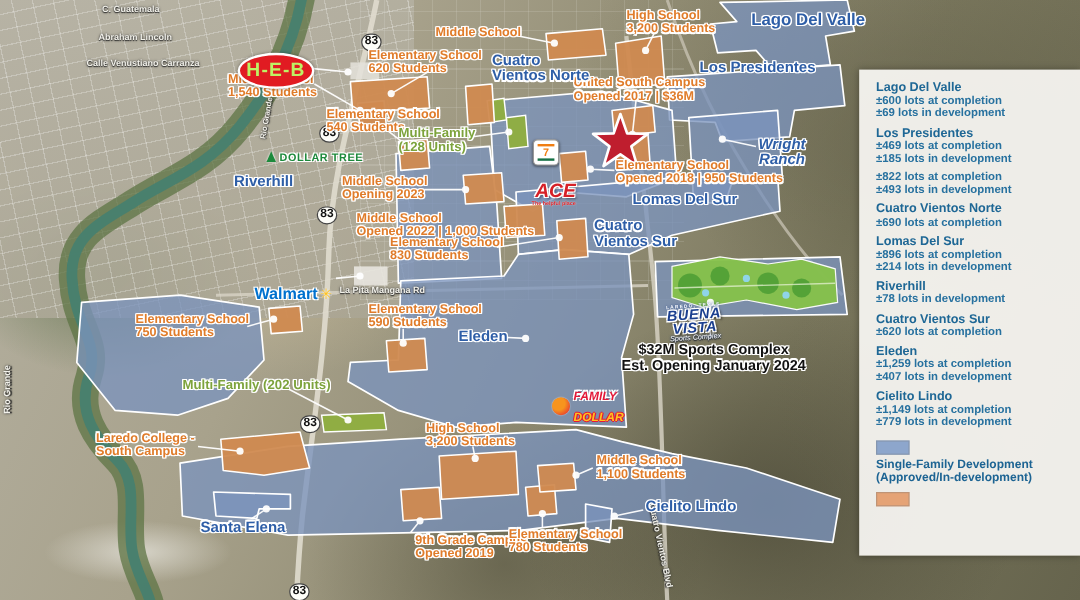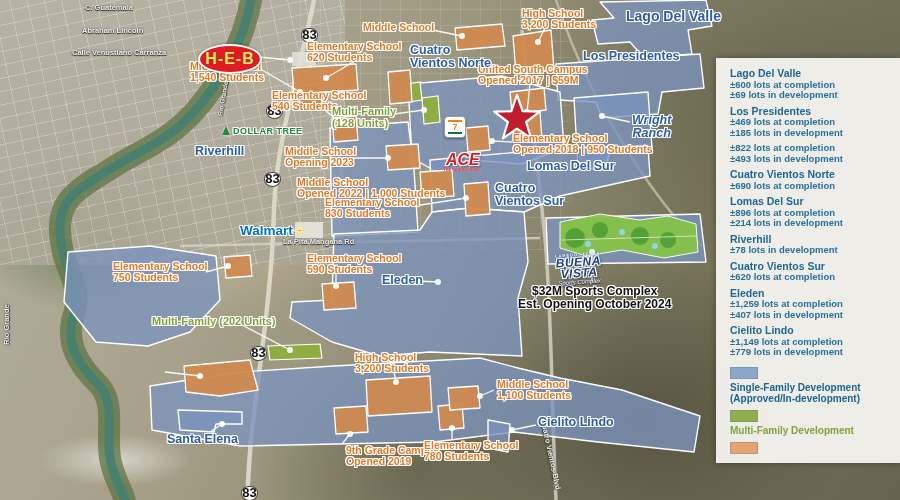--- a/index.html
+++ b/index.html
@@ -33,21 +33,21 @@
   .mlabel{position:absolute;white-space:nowrap;font-weight:bold;z-index:5;}
   .ow{text-shadow:-1px -1px 0 #fff,1px -1px 0 #fff,-1px 1px 0 #fff,1px 1px 0 #fff,0 -1px 0 #fff,0 1px 0 #fff,-1px 0 0 #fff,1px 0 0 #fff;}
   .school-label{font-size:10.5px;line-height:11px;color:#e07c2a;}
   .dev-label{font-size:12.5px;line-height:13px;color:#2e5ea7;}
   .dev-big{font-size:14px;}
   .mf-label{font-size:11px;line-height:11.5px;color:#7da33c;}
   .sports-label{font-size:12px;line-height:13px;color:#111;text-align:center;}
   .street{position:absolute;font-size:7.5px;color:#f2f1ea;white-space:nowrap;z-index:4;font-weight:bold;
     text-shadow:0 0 2px #333,0 1px 1px #222;}
   .shield{position:absolute;width:15px;height:13px;background:#fdfdf8;border:1px solid #444;
-    border-radius:45% 45% 50% 50%;color:#111;font-size:13px;font-weight:bold;text-align:center;line-height:12px;z-index:5;}
+    border-radius:45% 45% 50% 50%;color:#111;font-size:10px;font-weight:bold;text-align:center;line-height:12px;z-index:5;}
   .ctr{text-align:center;}
   
   .logo{position:absolute;z-index:6;}
   .heb{width:60px;height:26px;background:#e11b22;border:2px solid #fff;border-radius:50%;
     display:flex;align-items:center;justify-content:center;box-shadow:0 0 3px rgba(0,0,0,.4);}
   .heb span{color:#bef264;font-weight:bold;font-size:16px;letter-spacing:1px;}
   .walmart{display:flex;align-items:center;gap:2px;}
   .walmart .wm-text{color:#0071ce;font-weight:bold;font-size:13.5px;
     text-shadow:-1px -1px 0 #fff,1px -1px 0 #fff,-1px 1px 0 #fff,1px 1px 0 #fff;}
   .walmart .spark{color:#ffc220;font-size:12px;text-shadow:0 0 2px #fff;}
@@ -253,21 +253,21 @@
     </div>
   <div class="mlabel school-label ow" style="left:363px;top:22px;">
     <div>Middle School</div>
     </div>
   <div class="mlabel school-label ow" style="left:522px;top:8px;">
     <div>High School</div>
       <div>3,200 Students</div>
     </div>
   <div class="mlabel school-label ow" style="left:478px;top:64px;">
     <div>United South Campus</div>
-      <div>Opened 2017 | $59M</div>
+      <div>Opened 2017 | $36M</div>
     </div>
   <div class="mlabel school-label ow" style="left:272px;top:90px;">
     <div>Elementary School</div>
       <div>540 Students</div>
     </div>
   <div class="mlabel school-label ow" style="left:285px;top:146px;">
     <div>Middle School</div>
       <div>Opening 2023</div>
     </div>
   <div class="mlabel school-label ow" style="left:297px;top:177px;">
@@ -283,20 +283,24 @@
       <div>Opened 2018 | 950 Students</div>
     </div>
   <div class="mlabel school-label ow" style="left:113px;top:261px;">
     <div>Elementary School</div>
       <div>750 Students</div>
     </div>
   <div class="mlabel school-label ow" style="left:307px;top:253px;">
     <div>Elementary School</div>
       <div>590 Students</div>
     </div>
+  <div class="mlabel school-label ow" style="left:80px;top:360px;">
+    <div>Laredo College -</div>
+      <div>South Campus</div>
+    </div>
   <div class="mlabel school-label ow" style="left:355px;top:352px;">
     <div>High School</div>
       <div>3,200 Students</div>
     </div>
   <div class="mlabel school-label ow" style="left:298px;top:445px;padding-left:48px;">
     <div>9th Grade Campus</div>
       <div>Opened 2019</div>
     </div>
   <div class="mlabel school-label ow" style="left:424px;top:440px;">
     <div>Elementary School</div>
@@ -344,42 +348,47 @@
     </div>
   <div class="mlabel dev-label ow" style="left:167px;top:433px;">
     <div>Santa Elena</div>
     </div>
   <div class="mlabel dev-label ow" style="left:538px;top:416px;">
     <div>Cielito Lindo</div>
     </div>
 
   <div class="mlabel sports-label ow" style="left:518px;top:285px;">
     <div>$32M Sports Complex</div>
-      <div>Est. Opening October 2024</div>
+      <div>Est. Opening January 2024</div>
     </div>
 
   <div class="logo heb" style="left:198px;top:44px;">
     <span>H-E-B</span>
     </div>
   <div class="logo dtree" style="left:222px;top:126px;">
     <span class="tree"></span>
     <span class="dt-text">DOLLAR TREE</span>
     </div>
-  <div class="logo walmart" style="left:212px;top:223px;margin-left:28px;">
+  <div class="logo walmart" style="left:212px;top:237px;">
     <span class="wm-text">Walmart</span>
     <span class="spark">✳</span>
     </div>
   <div class="logo ace" style="left:443px;top:152px;">
     <div class="ace-main">ACE</div>
     <div class="ace-tag">The helpful place</div>
     </div>
   <div class="logo seven" style="left:444px;top:116px;">
     <span class="bar-o"></span>
     <span class="s7">7</span>
     <span class="bar-g"></span>
+    </div>
+  <div class="logo fdollar" style="left:460px;top:320px;">
+    <span class="fd-circle"></span>
+    <span><span class="fd-t1">FAMILY</span><br>
+    <span class="fd-t2">DOLLAR</span></span>
     </div>
   <div class="logo bvista" style="left:556px;top:252px;">
     <div class="bv-top">LAREDO, TEXAS</div>
     <div class="bv-main">BUENA</div>
     <div class="bv-main">VISTA</div>
     <div class="bv-script">Sports Complex</div>
     </div>
 
   <aside id="panel">
     <div class="dev">
@@ -423,22 +432,18 @@
       <div class="dev-line">±1,149 lots at completion</div>
       <div class="dev-line">±779 lots in development</div>
     </div>
     <div id="legend">
       <div class="leg-row">
         <span class="sw sw-blue"></span>
         <div class="leg-l leg-blue">Single-Family Development</div>
         <div class="leg-l leg-blue">(Approved/In-development)</div>
       </div>
       <div class="leg-row">
-        <span class="sw sw-green"></span>
-        <div class="leg-l leg-green">Multi-Family Development</div>
-      </div>
-      <div class="leg-row">
         <span class="sw sw-orange"></span>
 
       </div>
     </div>
   </aside>
 </div>
 
 </body></html>

